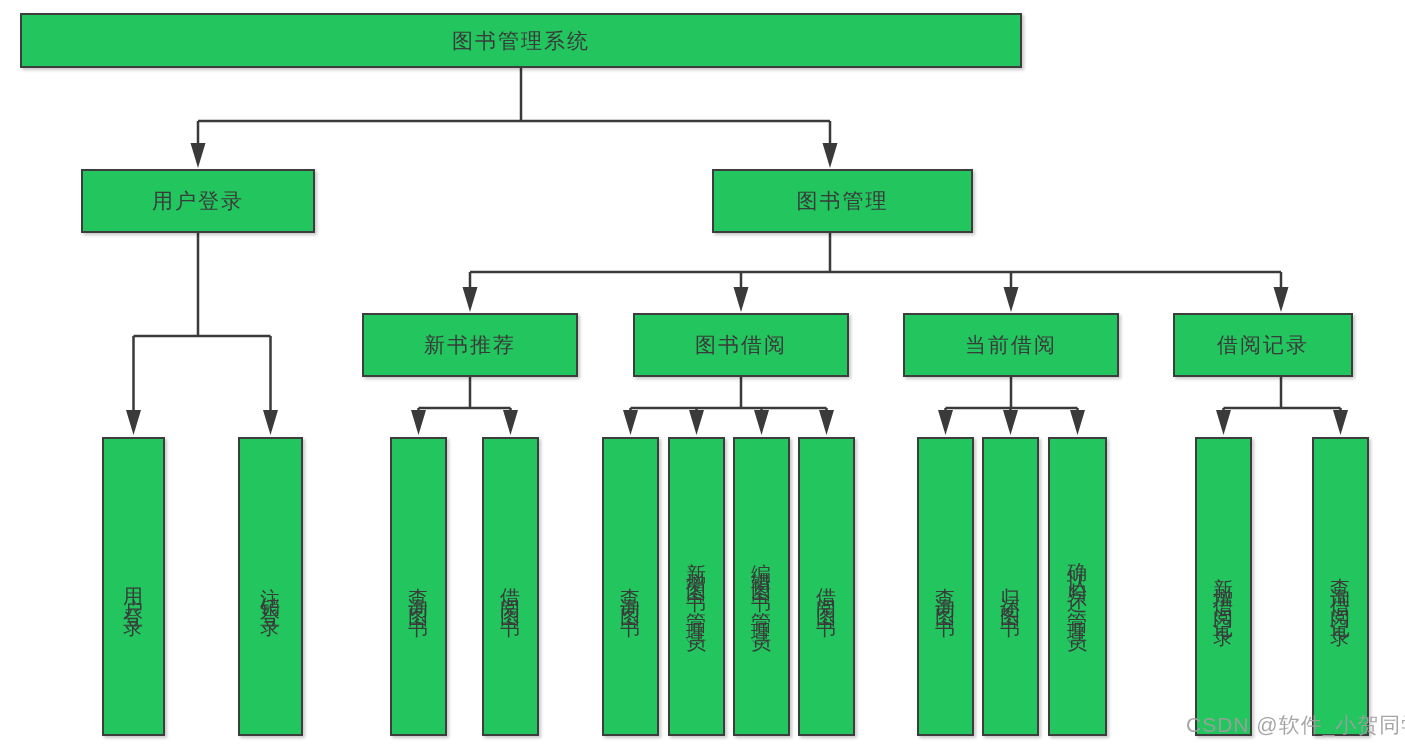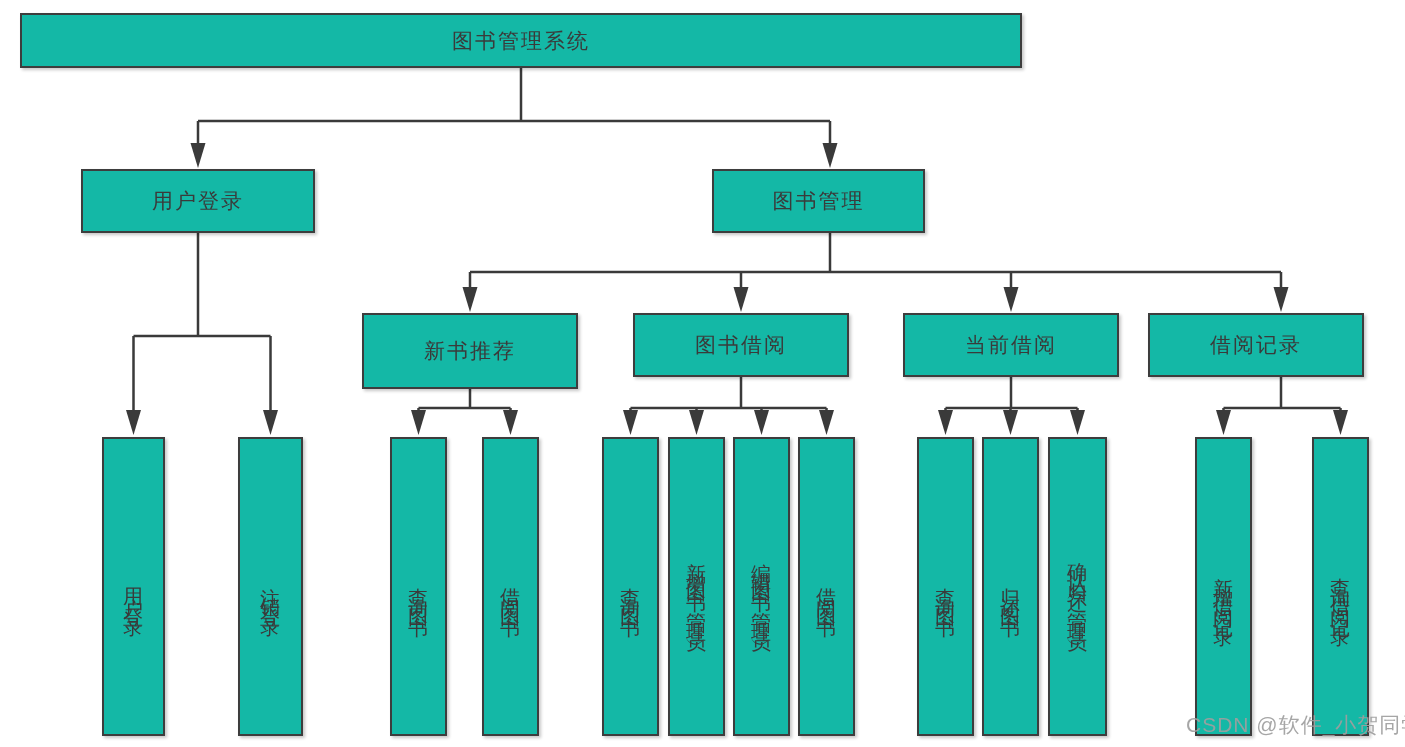--- a/index.html
+++ b/index.html
@@ -18,21 +18,21 @@
   #connectors {
     position: absolute;
     left: 0;
     top: 0;
     width: 1405px;
     height: 747px;
   }
   .node {
     position: absolute;
     box-sizing: border-box;
-    background: #14b8a6;
+    background: #22c55e;
     border: 2.5px solid #3d3d3d;
     color: #3a3a3a;
     display: flex;
     align-items: center;
     justify-content: center;
     text-align: left;
     box-shadow: 2px 2px 3px rgba(0,0,0,0.22);
   }
   .hbox {
     font-size: 21px;
@@ -106,26 +106,26 @@
       <polygon points="1070,410 1085,410 1077.5,435"></polygon>
 
       <polygon points="1216,410 1231,410 1223.5,435"></polygon>
       <polygon points="1333,410 1348,410 1340.5,435"></polygon>
     </g>
   </svg>
 
   <div class="node hbox" style="left:20px; top:13px; width:1002px; height:55px;">图书管理系统</div>
 
   <div class="node hbox" style="left:81px; top:169px; width:234px; height:64px;">用户登录</div>
-  <div class="node hbox" style="left:712px; top:169px; width:213px; height:64px;">图书管理</div>
+  <div class="node hbox" style="left:712px; top:169px; width:261px; height:64px;">图书管理</div>
 
-  <div class="node hbox" style="left:362px; top:313px; width:216px; height:76px;">新书推荐</div>
+  <div class="node hbox" style="left:362px; top:313px; width:216px; height:64px;">新书推荐</div>
   <div class="node hbox" style="left:903px; top:313px; width:216px; height:64px;">当前借阅</div>
   <div class="node hbox" style="left:633px; top:313px; width:216px; height:64px;">图书借阅</div>
-  <div class="node hbox" style="left:1148px; top:313px; width:216px; height:64px;">借阅记录</div>
+  <div class="node hbox" style="left:1173px; top:313px; width:180px; height:64px;">借阅记录</div>
 
   <div class="node vbox" style="left:102px; top:437px; width:63px; height:299px;">用户登录</div>
   <div class="node vbox" style="left:238px; top:437px; width:65px; height:299px;">注销登录</div>
 
   <div class="node vbox" style="left:390px; top:437px; width:57px; height:299px;">查询图书</div>
   <div class="node vbox" style="left:482px; top:437px; width:57px; height:299px;">借阅图书</div>
 
   <div class="node vbox" style="left:602px; top:437px; width:57px; height:299px;">查询图书</div>
   <div class="node vbox" style="left:668px; top:437px; width:57px; height:299px;">新增图书（管理员）</div>
   <div class="node vbox" style="left:733px; top:437px; width:57px; height:299px;">编辑图书（管理员）</div>

